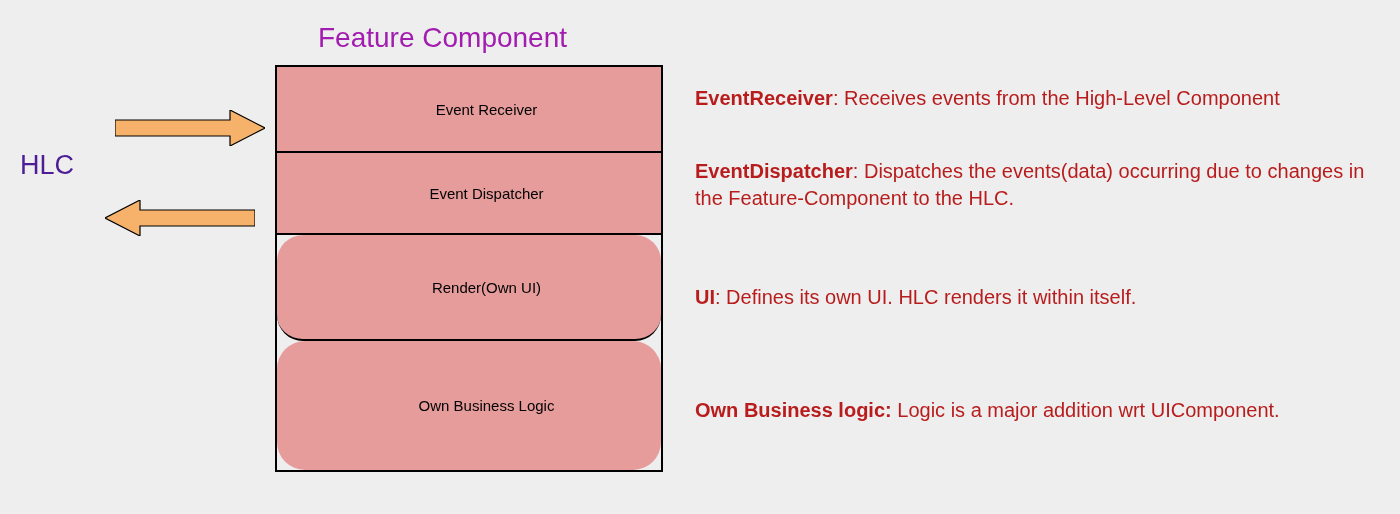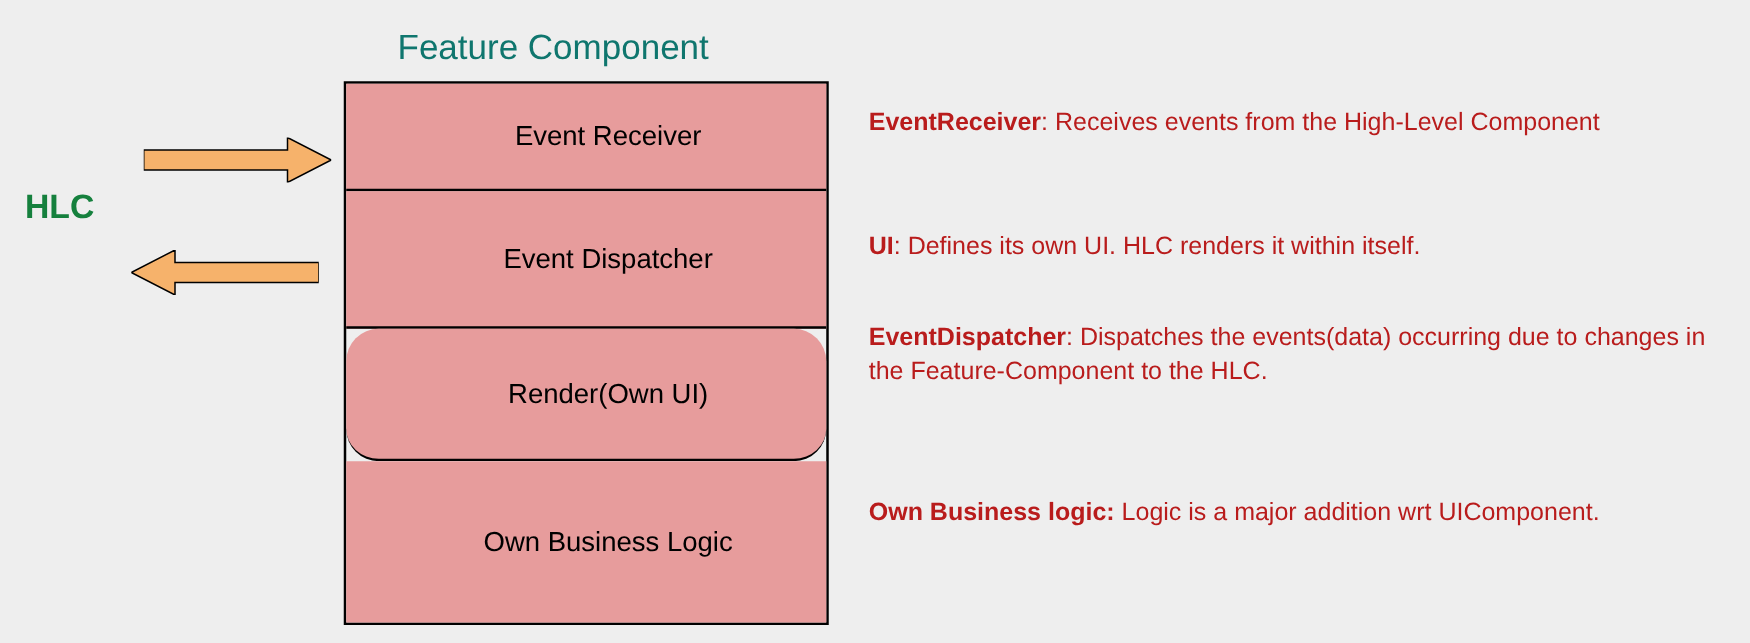--- a/index.html
+++ b/index.html
@@ -13,63 +13,63 @@
       background: #eeeeee;
       font-family: Arial, Helvetica, sans-serif;
       position: relative;
       overflow: hidden;
     }
     .hlc-label {
       position: absolute;
       left: 20px;
       top: 150px;
       font-size: 27px;
-      color: #15803d;
-      font-weight: bold;
+      color: #4c1d95;
     }
     .arrow {
       position: absolute;
     }
     .arrow-right {
       left: 115px;
       top: 110px;
     }
     .arrow-left {
       left: 105px;
       top: 200px;
     }
     .title {
       position: absolute;
       left: 318px;
       top: 22px;
       font-size: 28px;
-      color: #0f766e;
+      color: #a21caf;
     }
     .boxes {
       position: absolute;
       left: 275px;
       top: 65px;
       width: 388px;
       border: 2px solid #000;
     }
     .box {
       background: #e79c9c;
       border-bottom: 2px solid #000;
       display: flex;
       align-items: center;
       justify-content: center;
       color: #000;
-      font-size: 22px;
+      font-size: 15px;
       padding-left: 35px;
     }
     .box:last-child {
       border-bottom: none;
+      border-radius: 28px;
     }
     .box-1 { height: 86px; }
-    .box-2 { height: 110px; }
+    .box-2 { height: 82px; }
     .box-3 { height: 106px; border-radius: 26px; }
     .box-4 { height: 129px; }
     .descriptions {
       position: absolute;
       left: 695px;
       top: 85px;
       width: 690px;
     }
     .desc {
       font-size: 20px;
@@ -111,22 +111,22 @@
   </div>
   <div class="box box-4">
     <span>Own Business Logic</span>
   </div>
 </div>
 
 <div class="descriptions">
   <div class="desc desc-1">
     <span class="bold">EventReceiver</span><span>: Receives events from the High-Level Component</span>
   </div>
+  <div class="desc desc-2">
+    <span class="bold">EventDispatcher</span><span>: Dispatches the events(data) occurring due to changes in the Feature-Component to the HLC.</span>
+  </div>
   <div class="desc desc-3">
     <span class="bold">UI</span><span>: Defines its own UI. HLC renders it within itself.</span>
-  </div>
-  <div class="desc desc-2">
-    <span class="bold">EventDispatcher</span><span>: Dispatches the events(data) occurring due to changes in the Feature-Component to the HLC.</span>
   </div>
   <div class="desc desc-4">
     <span class="bold">Own Business logic:</span><span>  Logic is a major addition wrt UIComponent.</span>
   </div>
 </div>
 
 </body></html>

